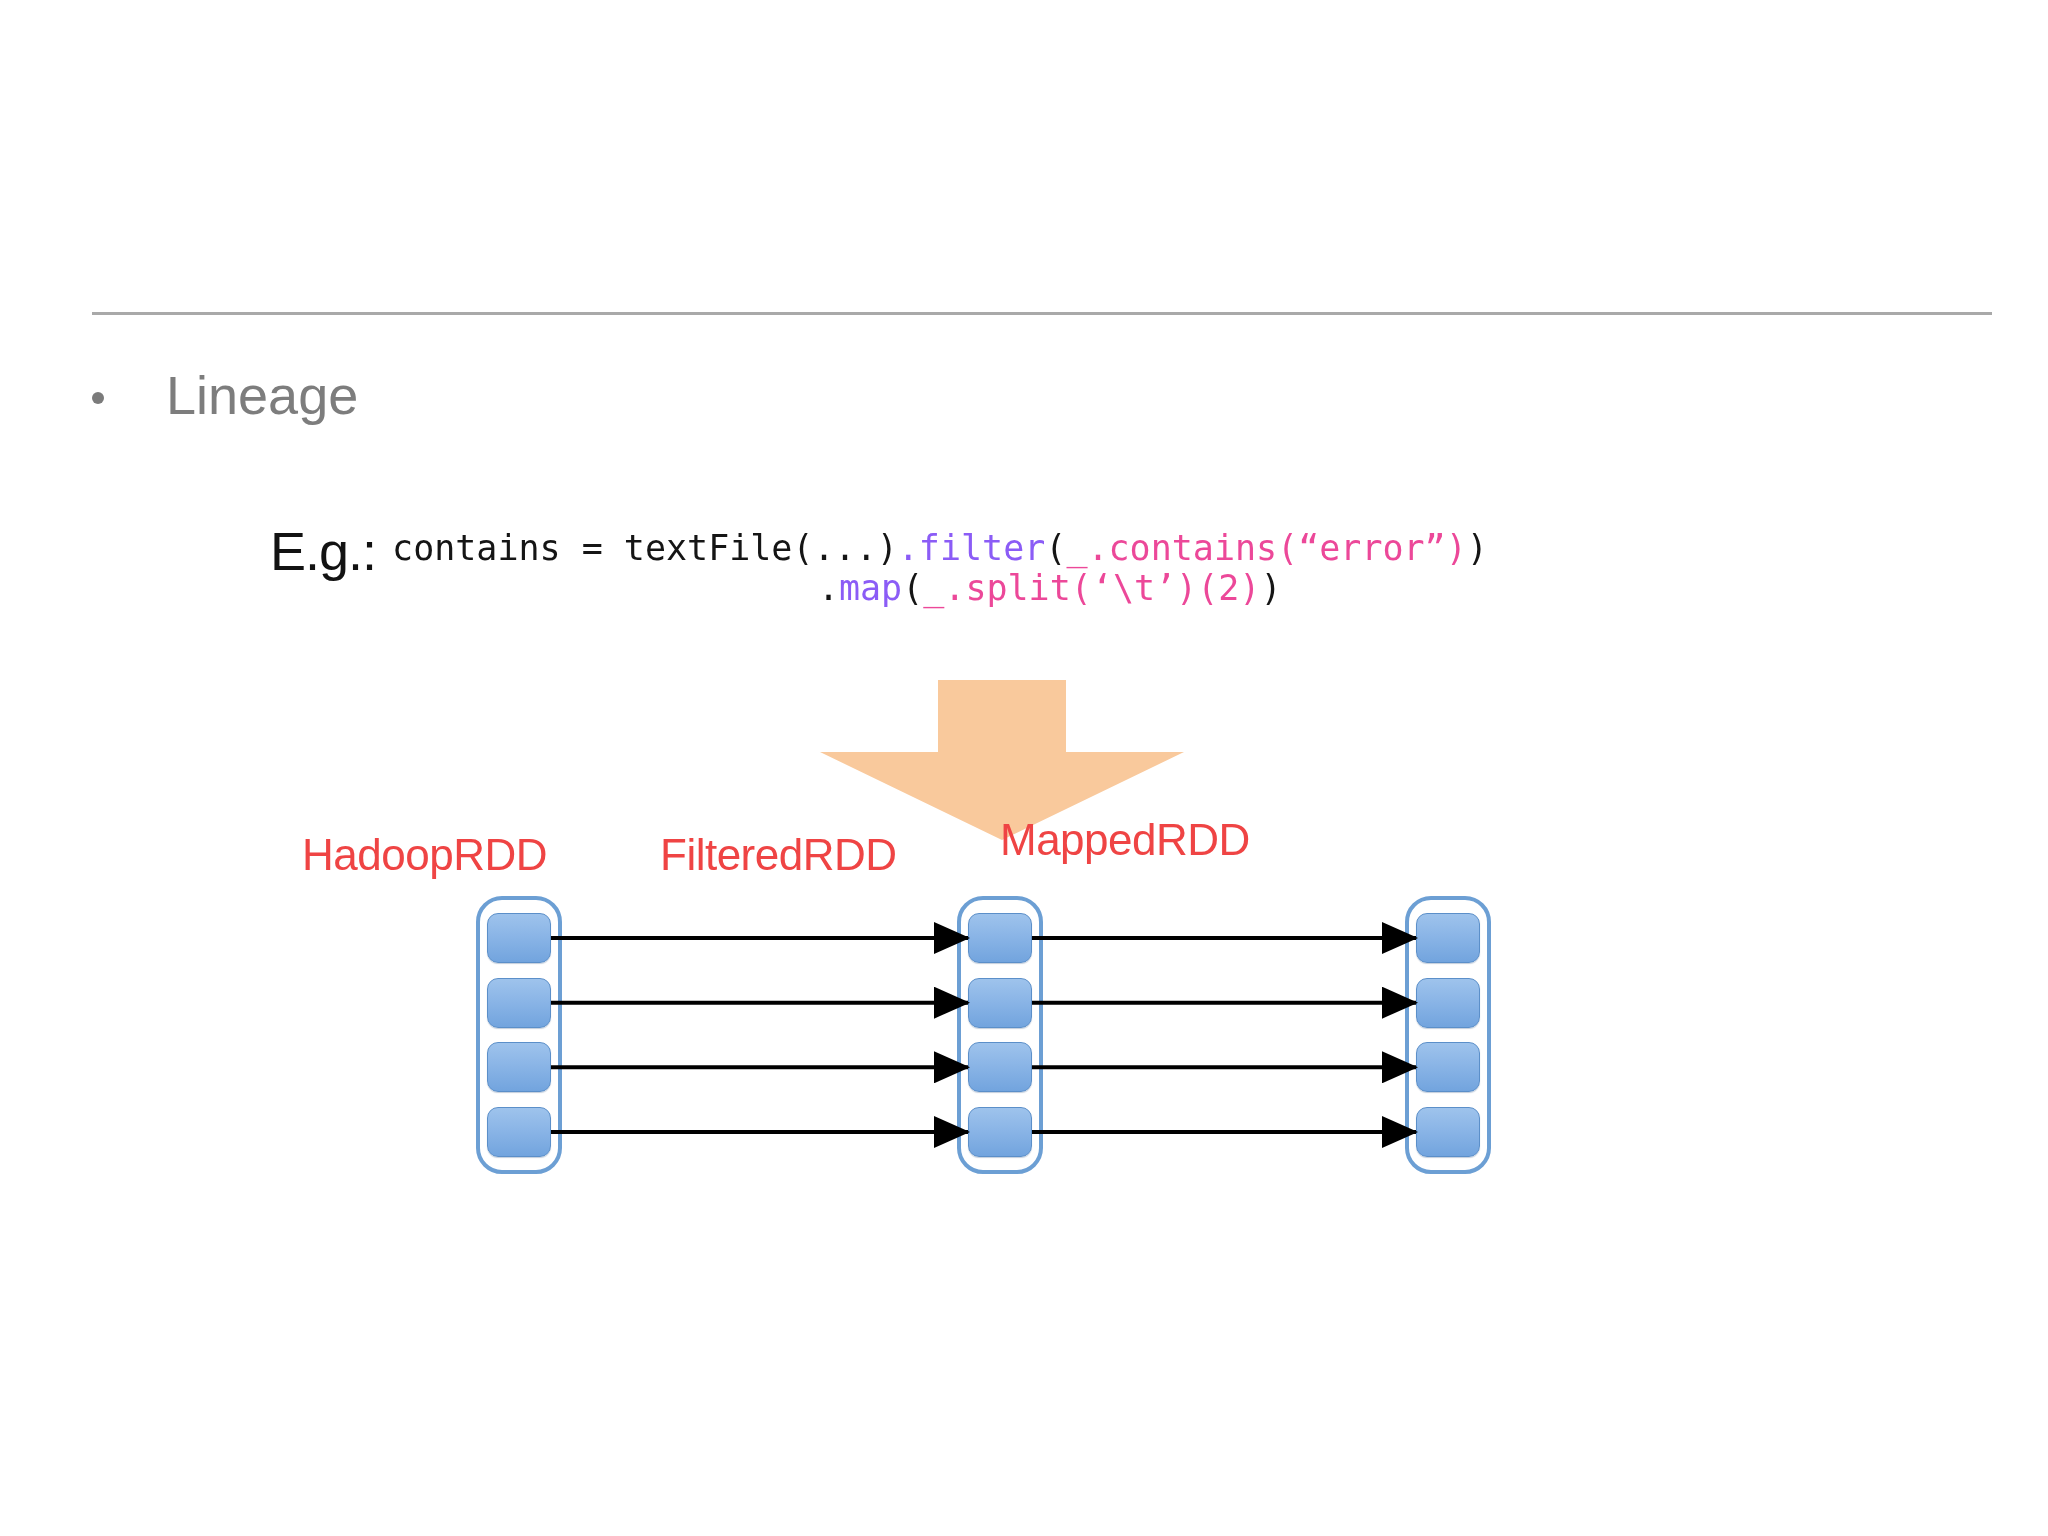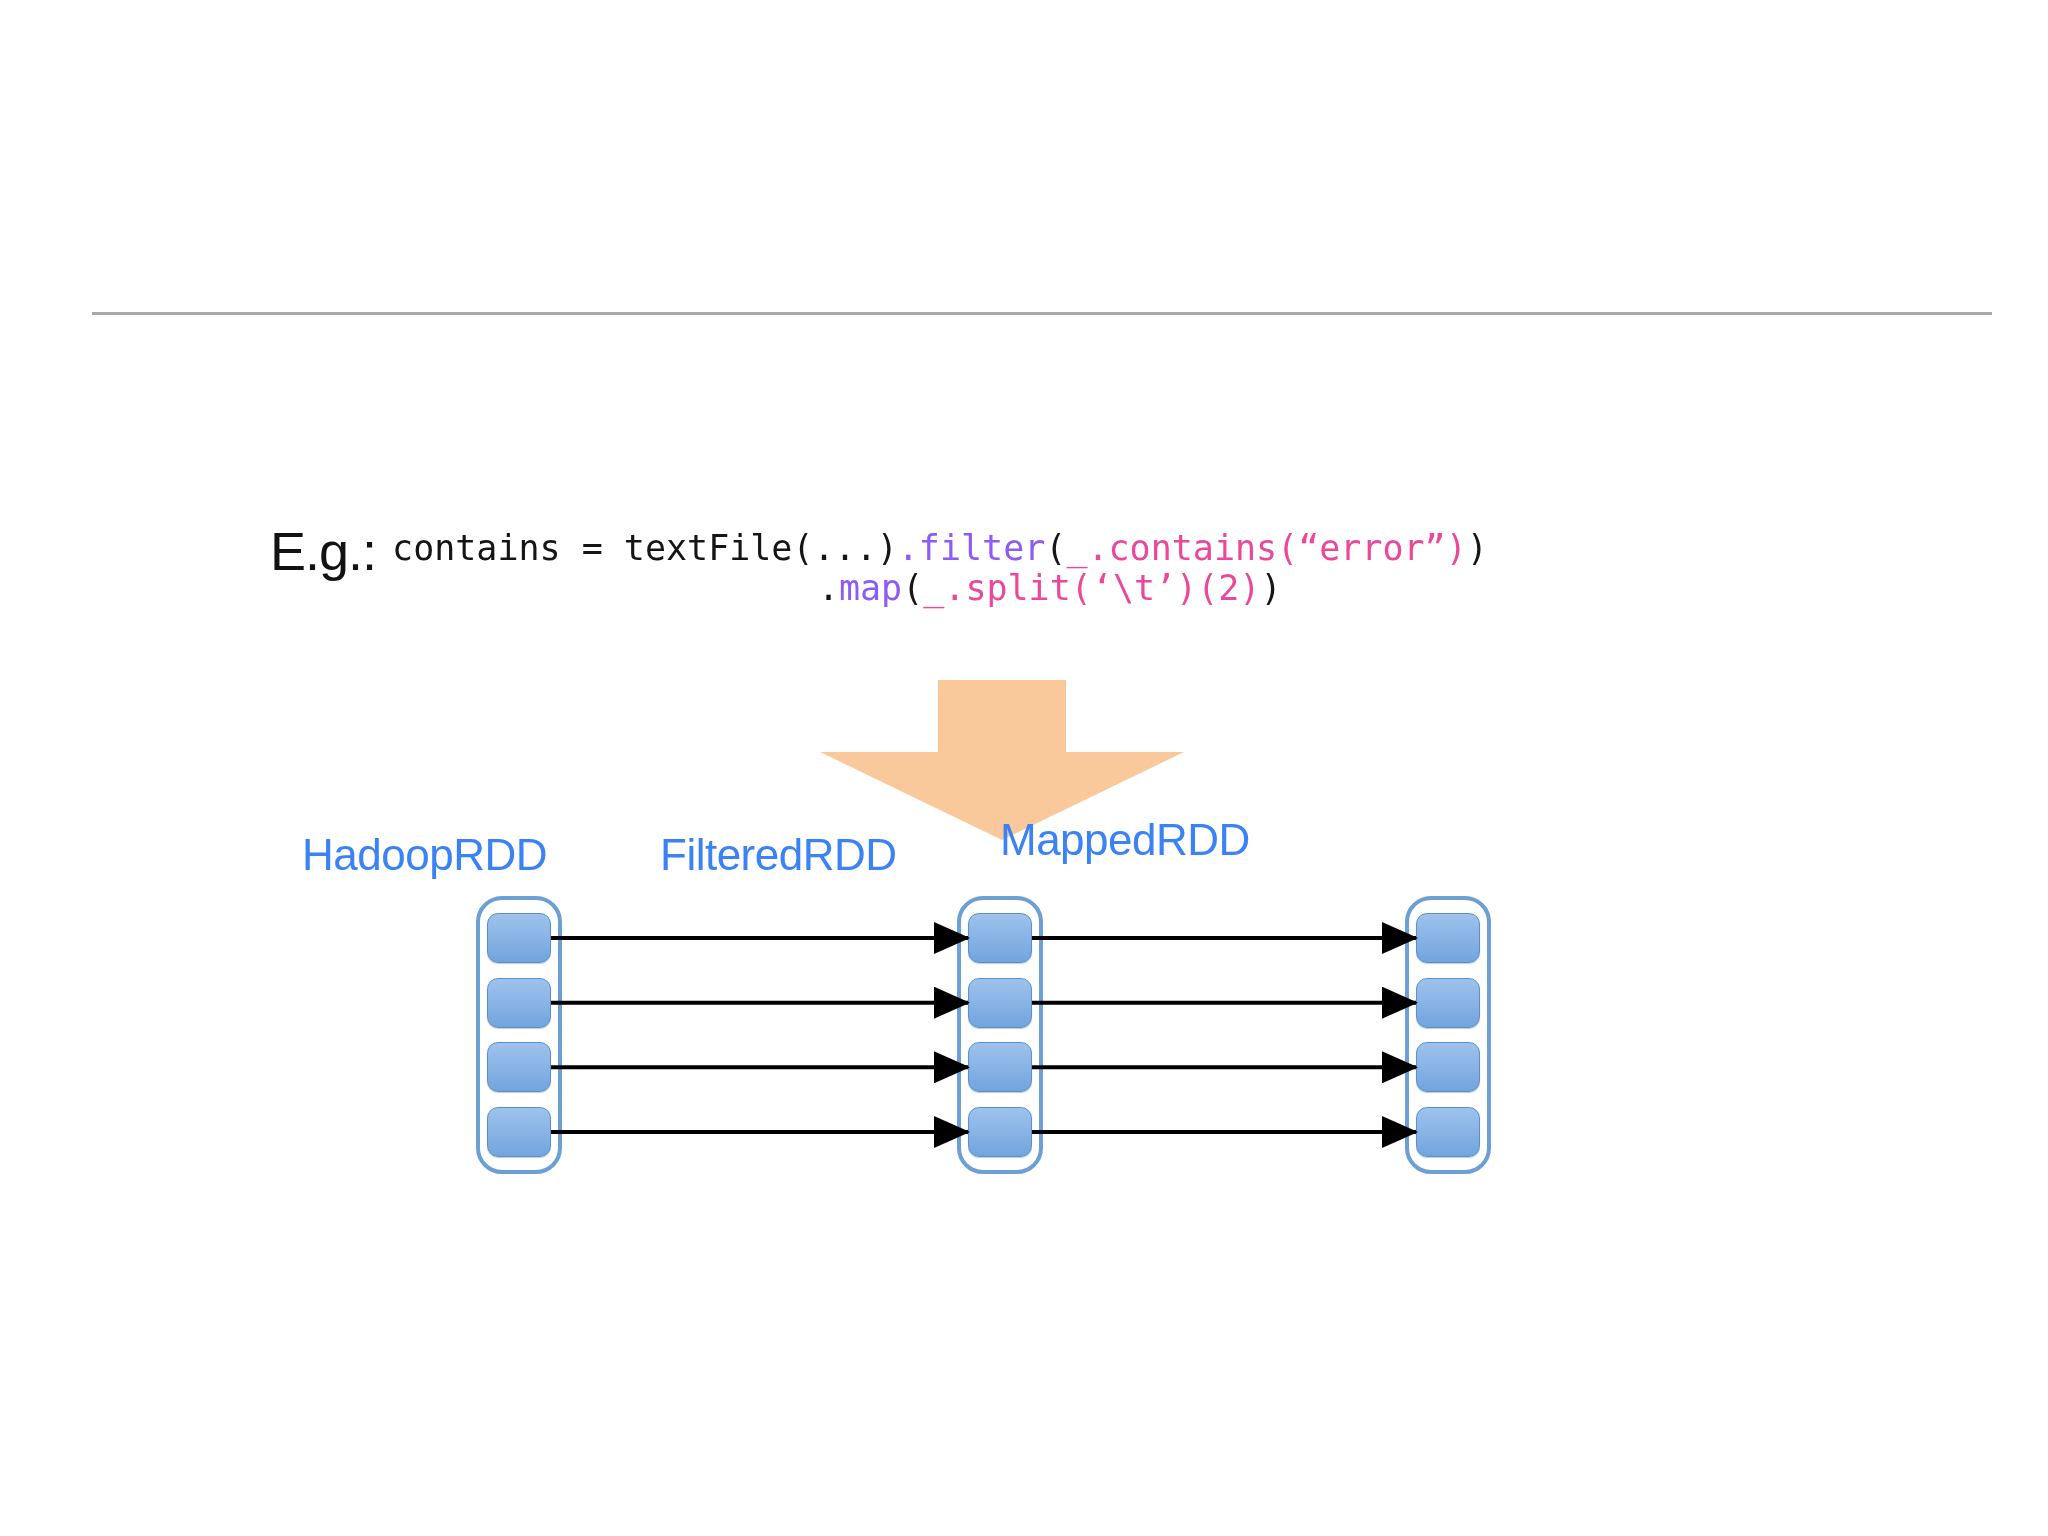--- a/index.html
+++ b/index.html
@@ -120,21 +120,21 @@
     top: 180px;
     width: 364px;
     height: 160px;
   }
 
   
   .rdd-label {
     position: absolute;
     font-family: "Liberation Sans", sans-serif;
     font-size: 44px;
-    color: #3b82f6;
+    color: #ef4444;
     white-space: nowrap;
     letter-spacing: -0.5px;
   }
   #rdd-label-0 { left: 42px;  top: 330px; }
   #rdd-label-1 { left: 400px; top: 330px; }
   #rdd-label-2 { left: 740px; top: 315px; }
 
   
   .rdd-column {
     position: absolute;
@@ -176,20 +176,24 @@
   }
 </style>
 </head>
 <body>
 
 <div id="slide">
 
 
   <div id="title-rule"></div>
 
+  <div id="bullet-row">
+    <span id="bullet-dot"></span>
+    <span id="bullet-label">Lineage</span>
+  </div>
 
   <div id="diagram">
 
     <div id="code-block">
 
       <div id="code-line-1" class="code-line">
         <span id="eg-label">E.g.:</span>
         <span><span class="tok-plain">contains = textFile(...)</span><span class="tok-method">.filter</span><span class="tok-plain">(</span><span class="tok-lambda">_.contains(“error”)</span><span class="tok-plain">)</span></span>
       </div>
 

